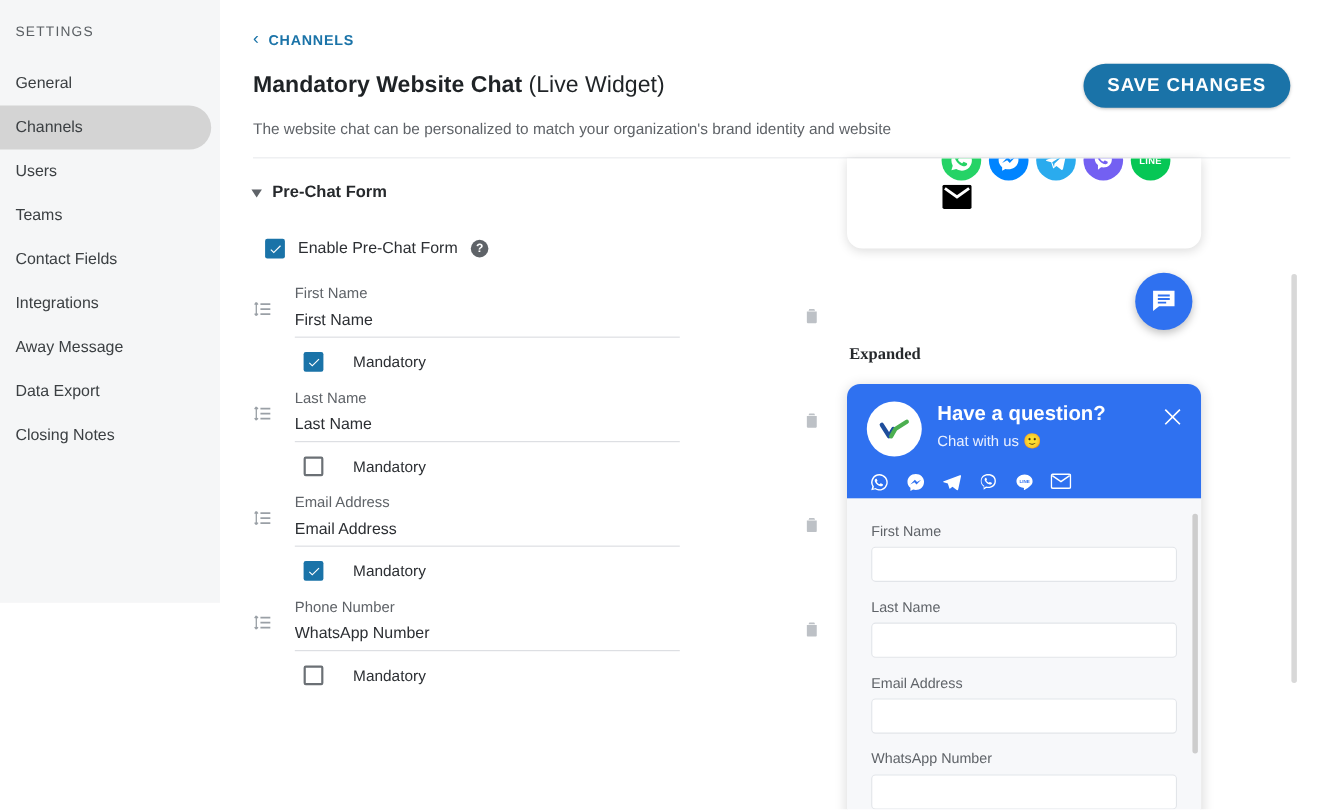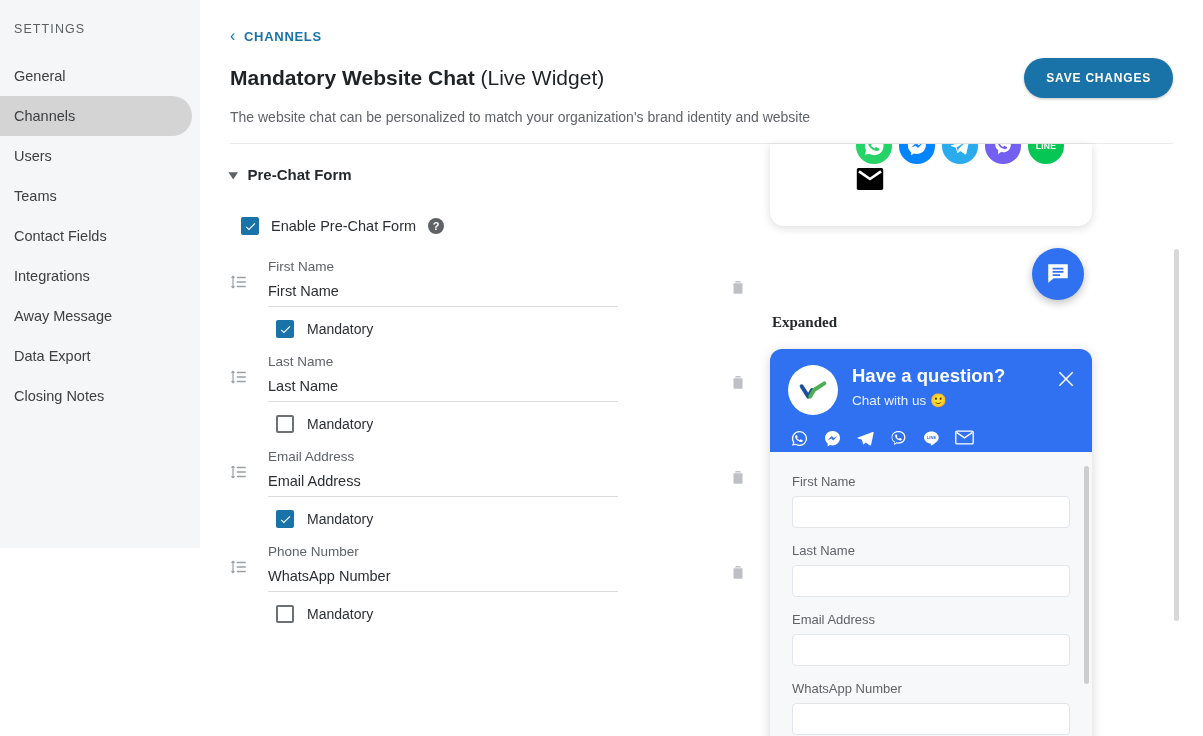--- a/index.html
+++ b/index.html
@@ -42,21 +42,21 @@
     color: #1a73a8; font-size: 13px; font-weight: 700;
     letter-spacing: 0.7px; cursor: pointer; margin-bottom: 14px;
   }
   .breadcrumb .chev { font-size: 16px; line-height: 1; font-weight: 400; }
   .title-row { display: flex; align-items: center; justify-content: space-between; }
   .page-title { font-size: 21px; color: #1f2326; font-weight: 700; }
   .page-title .light { font-weight: 400; }
   .save-btn {
     background: #1a73a8; color: #fff; border: none;
     border-radius: 22px; height: 40px; padding: 0 22px;
-    font-size: 12px; font-weight: 700; letter-spacing: 0.8px;
+    font-size: 17px; font-weight: 700; letter-spacing: 0.8px;
     cursor: pointer; font-family: inherit;
     box-shadow: 0 1px 3px rgba(0,0,0,0.25);
   }
   .subtitle {
     font-size: 14px; color: #5f6368; margin-top: 11px; padding-bottom: 18px;
     border-bottom: 1px solid #e8eaed;
   }
 
   
   .content { display: flex; padding: 0 30px; position: relative; height: 596px; }
@@ -97,21 +97,21 @@
   .field-label { font-size: 13.5px; color: #5f6368; margin-bottom: 8px; }
   .field-input {
     width: 350px; border: none; border-bottom: 1px solid #dadce0;
     font-size: 14.5px; color: #2c2f33; font-family: inherit;
     padding: 0 0 7px 0; outline: none; background: transparent;
   }
   .trash-btn {
     width: 24px; flex: 0 0 24px; margin-left: 30px;
     padding-bottom: 8px; cursor: pointer; background: none; border: none;
   }
-  .mand-row { display: flex; align-items: center; gap: 13px; margin: 13px 0 0 46px; }
+  .mand-row { display: flex; align-items: center; gap: 27px; margin: 13px 0 0 46px; }
   .mand-label { font-size: 14px; color: #2c2f33; }
 
   
   .preview { position: relative; width: 330px; margin-left: 20px; }
 
   .collapsed-card {
     position: absolute; top: 0px; left: 0; width: 322px; height: 82px;
     background: #fff; border-radius: 0 0 14px 14px;
     box-shadow: 0 2px 10px rgba(0,0,0,0.14);
     overflow: hidden;

